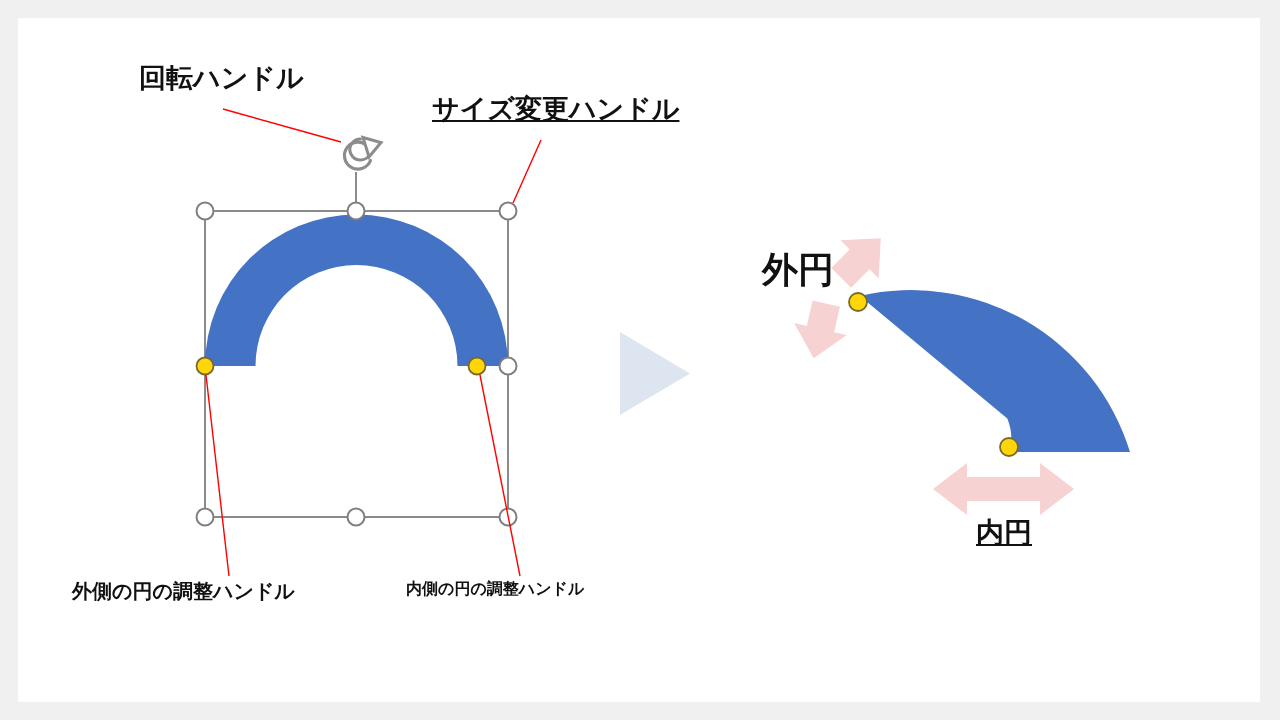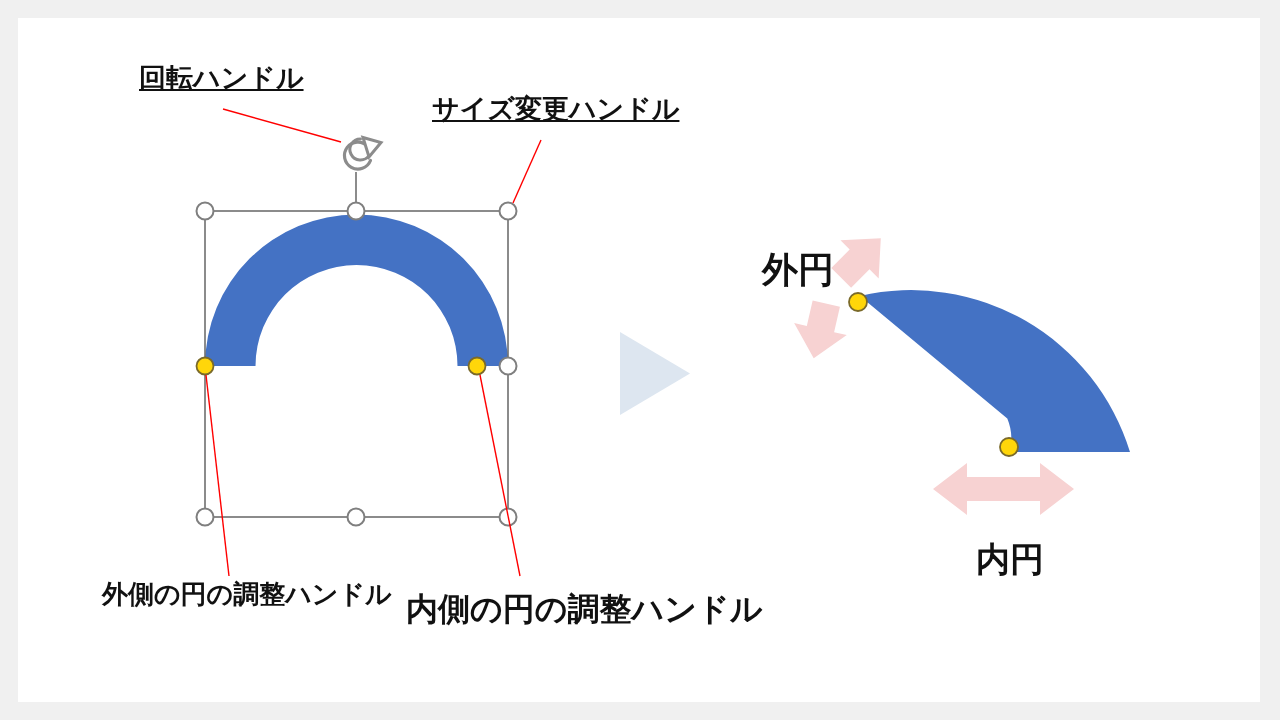--- a/index.html
+++ b/index.html
@@ -30,26 +30,26 @@
     height: 720px;
   }
   .label {
     position: absolute;
     font-family: "Liberation Sans", "DejaVu Sans", sans-serif;
     font-weight: bold;
     color: #111111;
     white-space: nowrap;
     line-height: 1;
   }
-  .label-rotate   { left: 139px;  top: 65px;  font-size: 27px; text-decoration: underline; }
+  .label-rotate   { left: 139px;  top: 65px;  font-size: 27px; }
   .label-resize   { left: 432px;  top: 96px;  font-size: 27px; text-decoration: underline; }
-  .label-outer-h  { left: 72px;   top: 581px; font-size: 26px; margin-left: 30px; }
-  .label-inner-h  { left: 406px;  top: 581px; font-size: 32px; margin-top: 12px; }
+  .label-outer-h  { left: 72px;   top: 581px; font-size: 20px; }
+  .label-inner-h  { left: 406px;  top: 581px; font-size: 16px; }
   .label-outer-c  { left: 762px;  top: 252px; font-size: 36px; }
-  .label-inner-c  { left: 976px;  top: 542px; font-size: 34px; }
+  .label-inner-c  { left: 976px;  top: 519px; font-size: 28px; text-decoration: underline; }
 </style>
 </head>
 <body>
 
 <div id="slide"></div>
 
 <svg id="canvas" viewBox="0 0 1280 720" xmlns="http://www.w3.org/2000/svg">
 
   <path d="M 205 366 A 151.5 151.5 0 0 1 508 366 L 457.5 366 A 101 101 0 0 0 255.5 366 Z" fill="#4472C4"></path>
 

